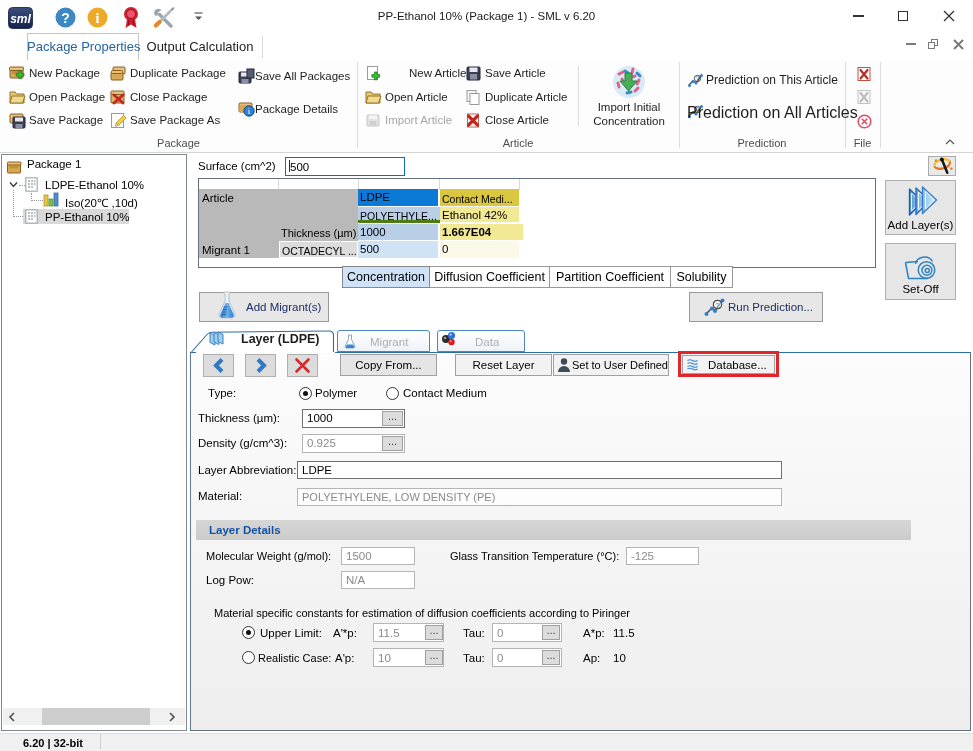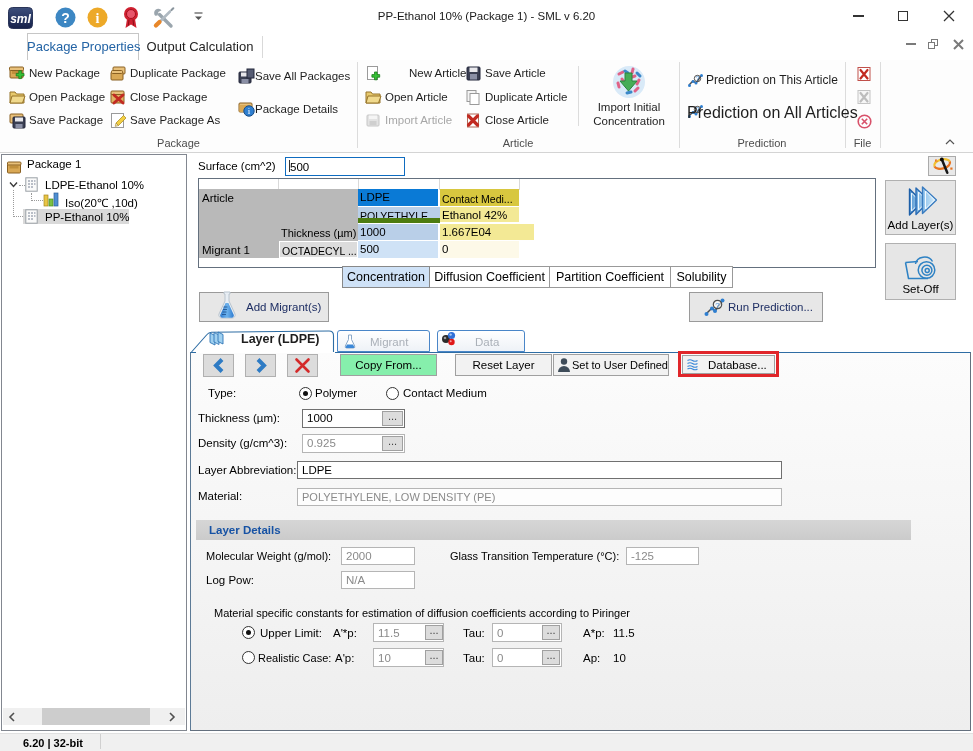--- a/index.html
+++ b/index.html
@@ -307,26 +307,26 @@
 <div class="abs" style="left:278px;top:179px;width:1px;height:11px;background:#d9d9d9;"></div>
 <div class="abs" style="left:358px;top:179px;width:1px;height:11px;background:#d9d9d9;"></div>
 <div class="abs" style="left:439px;top:179px;width:1px;height:11px;background:#d9d9d9;"></div>
 <div class="abs" style="left:519px;top:179px;width:1px;height:11px;background:#d9d9d9;"></div>
 <div class="abs" style="left:199px;top:189px;width:159px;height:69px;background:#b9b9b9;"></div>
 <div class="abs" style="left:202px;top:192px;font-size:11.5px;">Article</div>
 <div class="abs" style="left:202px;top:244px;font-size:11.5px;">Migrant 1</div>
 <div class="abs" style="left:279px;top:226px;width:79px;height:16px;background:#b9b9b9;font-size:11px;padding-top:1px;padding-left:2px;">Thickness (µm)</div>
 <div class="abs" style="left:279px;top:241px;width:79px;height:17px;background:#dcdcdc;border:1px solid #fff;font-size:10.5px;padding:3px 0 0 2px;overflow:hidden;">OCTADECYL ...</div>
 <div class="abs" style="left:358px;top:189px;width:80px;height:18px;background:#0a7ad6;border-bottom:1px solid #fff;font-size:11.5px;padding:2px 0 0 2px;">LDPE</div>
-<div class="abs" style="left:358px;top:207px;width:96px;height:16px;background:#b9cfe8;border-bottom:5px solid #4d7c0f;font-size:10.5px;padding:3px 0 0 2px;overflow:hidden;">POLYETHYLE...</div>
+<div class="abs" style="left:358px;top:207px;width:96px;height:16px;background:#b9cfe8;border-bottom:3px solid #4d7c0f;font-size:10.5px;padding:3px 0 0 2px;overflow:hidden;">POLYETHYLE...</div>
 <div class="abs" style="left:358px;top:224px;width:80px;height:17px;background:#b9cfe8;border-bottom:1px solid #fff;font-size:11.5px;padding:2px 0 0 2px;">1000</div>
 <div class="abs" style="left:358px;top:241px;width:80px;height:17px;background:#cfe2f6;font-size:11.5px;padding:2px 0 0 2px;">500</div>
 <div class="abs" style="left:440px;top:189px;width:79px;height:18px;background:#d8c73f;border-bottom:1px solid #fff;font-size:10.5px;padding:4px 0 0 2px;overflow:hidden;">Contact Medi...</div>
 <div class="abs" style="left:440px;top:207px;width:79px;height:16px;background:#f3e995;border-bottom:1px solid #fff;font-size:11.5px;padding:2px 0 0 2px;">Ethanol 42%</div>
-<div class="abs" style="left:440px;top:224px;width:94px;height:17px;background:#f3e995;border-bottom:1px solid #fff;font-size:11.5px;padding:2px 4px 0 2px;">1.667E04</div>
+<div class="abs" style="left:440px;top:224px;width:83px;height:17px;background:#f3e995;border-bottom:1px solid #fff;font-size:11.5px;padding:2px 4px 0 2px;font-weight:bold;">1.667E04</div>
 <div class="abs" style="left:440px;top:241px;width:79px;height:17px;background:#fdf9e8;font-size:11.5px;padding:2px 0 0 2px;">0</div>
 
 <div class="abs" style="left:885px;top:180px;width:71px;height:55px;background:#e6e6e6;border:1px solid #b0b0b0;"></div>
 <div class="abs" style="left:885px;top:219px;width:71px;text-align:center;font-size:11.5px;">Add Layer(s)</div>
 <svg class="abs" style="left:908px;top:185px" width="29" height="33" viewBox="0 0 29 33">
       <defs>
         <linearGradient id="lg1" x1="0" y1="0" x2="1" y2="0">
           <stop offset="0" stop-color="#5294cf"></stop>
           <stop offset="1" stop-color="#b4dcf8"></stop>
         </linearGradient>
@@ -434,21 +434,21 @@
       <path d="M11 2.5 L5 8.5 L11 14.5" fill="none" stroke="#2e7bc4" stroke-width="4" stroke-linejoin="miter"></path>
     </svg>
 <div class="abs" style="left:245px;top:354px;width:31px;height:23px;background:#dcdcdc;border:1px solid #b0b0b0;"></div>
 <svg class="abs" style="left:253px;top:357px" width="16" height="17" viewBox="0 0 16 17">
       <path d="M5 2.5 L11 8.5 L5 14.5" fill="none" stroke="#2e7bc4" stroke-width="4" stroke-linejoin="miter"></path>
     </svg>
 <div class="abs" style="left:287px;top:354px;width:31px;height:23px;background:#dcdcdc;border:1px solid #b0b0b0;"></div>
 <svg class="abs" style="left:294px;top:357px" width="17" height="17" viewBox="0 0 17 17">
       <path d="M2.5 2.5 L14.5 14.5 M14.5 2.5 L2.5 14.5" stroke="#d42a2a" stroke-width="2.6" stroke-linecap="round"></path>
     </svg>
-<div class="abs" style="left:340px;top:354px;width:97px;height:22px;background:#86efac;border:1px solid #a0a0a0;line-height:21px;text-align:center;font-size:11.5px;">Copy From...</div>
+<div class="abs" style="left:340px;top:354px;width:97px;height:22px;background:#e5e5e5;border:1px solid #a0a0a0;line-height:21px;text-align:center;font-size:11.5px;">Copy From...</div>
 <div class="abs" style="left:455px;top:354px;width:97px;height:22px;background:#f2f2f2;border:1px solid #a0a0a0;line-height:21px;text-align:center;font-size:11.5px;">Reset Layer</div>
 <div class="abs" style="left:553px;top:354px;width:116px;height:22px;background:#f2f2f2;border:1px solid #a0a0a0;"></div>
 <svg class="abs" style="left:557px;top:357px" width="14" height="16" viewBox="0 0 14 16">
       <circle cx="7" cy="4.5" r="3.2" fill="#3e4c59"></circle>
       <path d="M1 15 a6 6 0 0 1 12 0 z" fill="#3e4c59"></path>
     </svg>
 <div class="abs" style="left:572px;top:359px;font-size:11px;">Set to User Defined</div>
 <div class="abs" style="left:678px;top:351px;width:101px;height:26px;border:3px solid #e0262a;"></div>
 <div class="abs" style="left:682px;top:355px;width:93px;height:19px;background:#f2f2f2;border:1px solid #a0a0a0;"></div>
 <svg class="abs" style="left:686px;top:358px" width="13" height="13" viewBox="0 0 13 13">
@@ -484,21 +484,21 @@
 
 <div class="abs" style="left:198px;top:490px;font-size:11.5px;">Material:</div>
 <div class="abs" style="left:297px;top:488px;width:485px;height:18px;background:#fdfdfd;border:1px solid #b5b5b5;"></div>
 <div class="abs" style="left:302px;top:491px;font-size:11px;color:#8a8a8a;">POLYETHYLENE, LOW DENSITY (PE)</div>
 
 <div class="abs" style="left:196px;top:520px;width:715px;height:20px;background:linear-gradient(#d6d6d6,#cbcbcb);"></div>
 <div class="abs" style="left:209px;top:524px;font-size:11.5px;font-weight:bold;color:#1652a4;">Layer Details</div>
 
 <div class="abs" style="left:206px;top:550px;font-size:11px;">Molecular Weight (g/mol):</div>
 <div class="abs" style="left:341px;top:547px;width:74px;height:18px;background:#fff;border:1px solid #b5b5b5;"></div>
-<div class="abs" style="left:346px;top:550px;font-size:11.5px;color:#8a8a8a;">2000</div>
+<div class="abs" style="left:346px;top:550px;font-size:11.5px;color:#8a8a8a;">1500</div>
 <div class="abs" style="left:450px;top:550px;font-size:11px;">Glass Transition Temperature (°C):</div>
 <div class="abs" style="left:626px;top:547px;width:73px;height:18px;background:#fff;border:1px solid #b5b5b5;"></div>
 <div class="abs" style="left:631px;top:550px;font-size:11.5px;color:#8a8a8a;">-125</div>
 
 <div class="abs" style="left:206px;top:574px;font-size:11.5px;">Log Pow:</div>
 <div class="abs" style="left:341px;top:571px;width:74px;height:18px;background:#fff;border:1px solid #b5b5b5;"></div>
 <div class="abs" style="left:346px;top:574px;font-size:11.5px;color:#8a8a8a;">N/A</div>
 
 <div class="abs" style="left:214px;top:607px;font-size:11px;">Material specific constants for estimation of diffusion coefficients according to Piringer</div>
 <div class="abs" style="left:242px;top:626px;width:13px;height:13px;border:1px solid #333;border-radius:50%;background:#fff;"></div>

